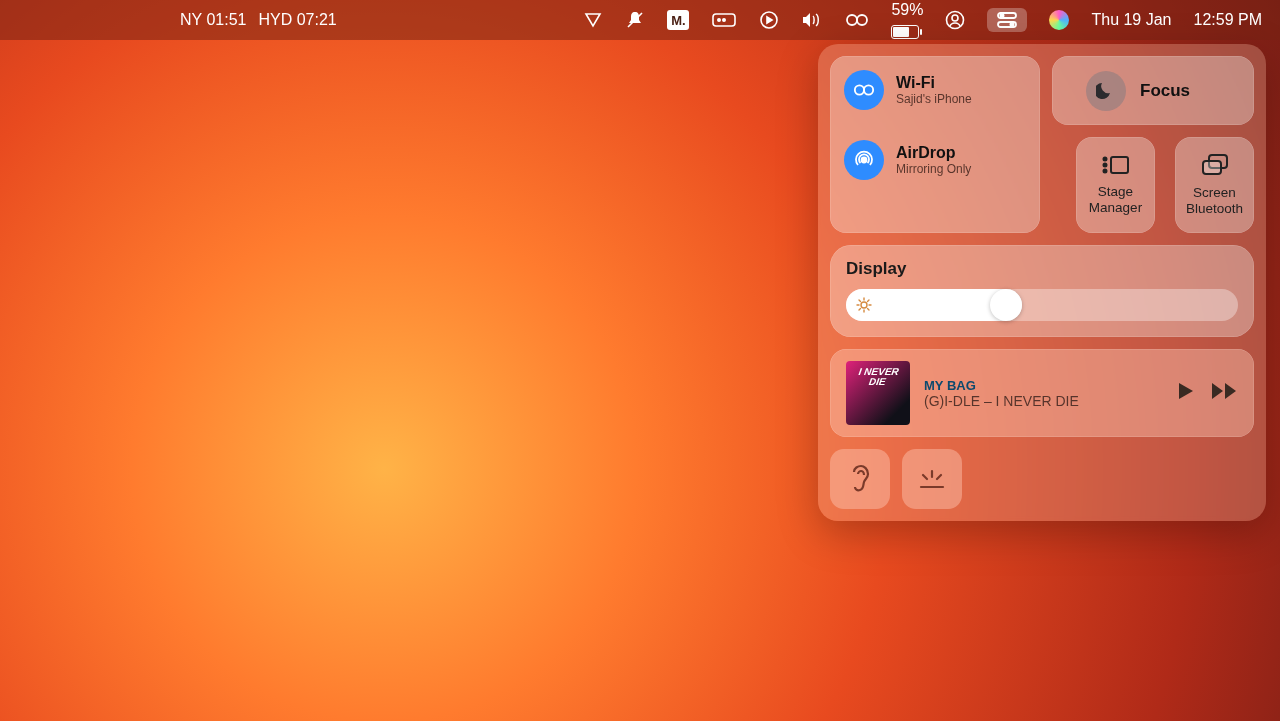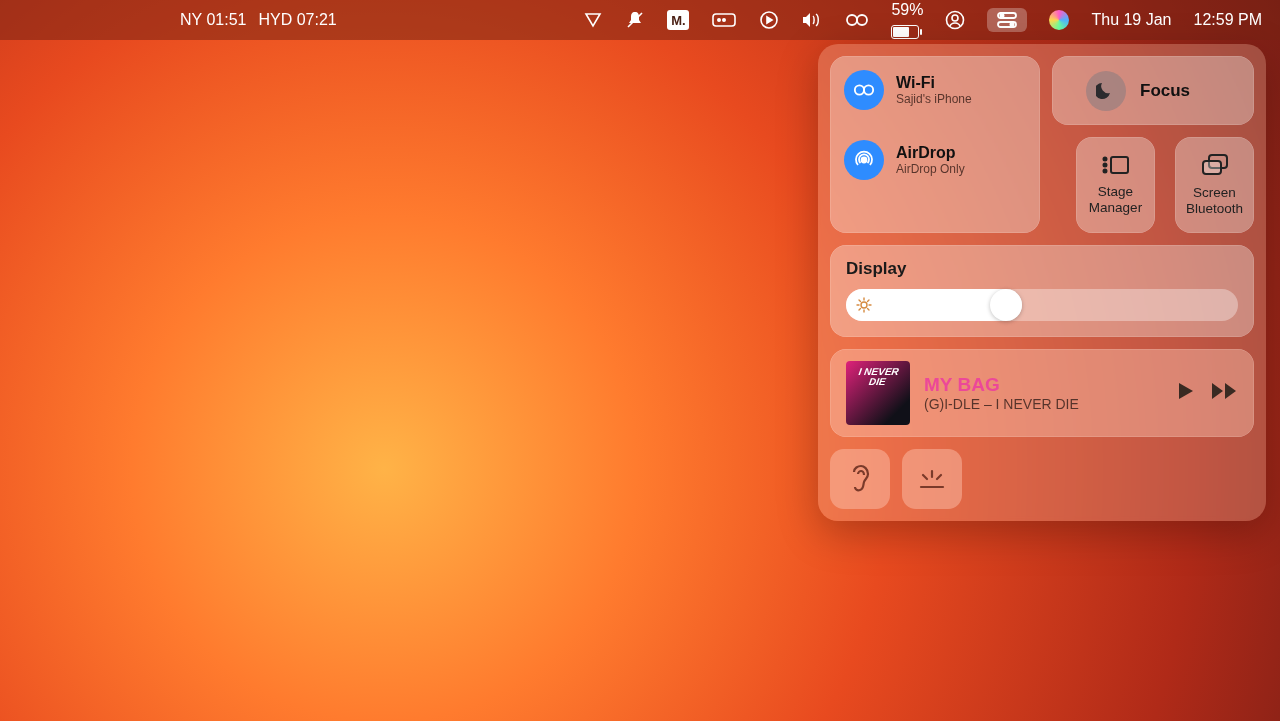--- a/index.html
+++ b/index.html
@@ -52,36 +52,36 @@
   .conn-text .sub { font-size:12px; color: rgba(40,20,15,0.75); }
 
   .right-col { display:flex; flex-direction:column; gap:12px; flex:1; }
   .focus-tile { height:69px; display:flex; align-items:center; gap:14px; padding:0 34px;text-align:right;}
   .focus-tile .title { font-size:17px; font-weight:600; color:#111; }
 
   .sub-row { display:flex; gap:20px;padding-left:24px; }
   .mini-tile { flex:1; height:96px; display:flex; flex-direction:column; align-items:center; justify-content:center; gap:4px; }
   .mini-tile .lbl { font-size:13.5px; text-align:center; line-height:1.2; color:#222; font-weight:500;}
 
-  .labeled-tile { padding:14px 16px 16px; }
+  .labeled-tile { padding:14px 16px 16px;border-radius:21px; }
   .labeled-tile .head { font-size:17px; font-weight:600; color:#1a1a1a; margin-bottom:10px;}
   .slider-wrap { display:flex; align-items:center; gap:12px; }
   .slider {
     position:relative; height:32px; border-radius:16px;
     background: rgba(255,255,255,0.35);
     flex:1;
   }
   .slider-fill { position:absolute; left:0; top:0; bottom:0; background:#fff; border-radius:16px; display:flex; align-items:center; padding-left:10px;}
   .slider-thumb { position:absolute; top:0; width:32px; height:32px; border-radius:50%; background:#fff; box-shadow:0 1px 4px rgba(0,0,0,0.25);}
   .airplay-round { width:40px; height:40px; border-radius:50%; background:rgba(130,90,80,0.35); display:flex; align-items:center; justify-content:center; }
 
   .music-tile { padding:12px 16px; display:flex; align-items:center; gap:14px; background: rgba(255,200,180,0.42);}
   .album { width:64px; height:64px; border-radius:4px; background:linear-gradient(135deg,#e0217a 0%, #101018 80%); position:relative; overflow:hidden; display:flex; align-items:flex-start; justify-content:center;}
   .album span{ font-size:10px; font-weight:900; font-style:italic; color:#fff; text-align:center; line-height:1; margin-top:6px; transform:skewX(-8deg);}
-  .music-info .t { font-size:19px; font-weight:600; color:#ec4899;}
+  .music-info .t { font-size:13px; font-weight:600; color:#0c4a6e;}
   .music-info .s { font-size:14px; color: rgba(50,30,25,0.8);}
   .music-ctrls { margin-left:auto; display:flex; gap:14px; }
 
   .bottom-row { display:flex; gap:12px; }
   .sq-tile { width:60px; height:60px; border-radius:14px; background:rgba(255,200,180,0.45); display:flex; align-items:center; justify-content:center;}
 
 </style>
 </head>
 <body>
 
@@ -173,21 +173,21 @@
       </div>
       <div class="conn-item">
         <div class="round-btn round-blue">
           <svg width="22" height="22" viewBox="0 0 22 22" fill="none" stroke="#fff" stroke-width="1.8">
               <circle cx="11" cy="11" r="2.5" fill="#fff"></circle>
               <path d="M5 16a8 8 0 1112 0M7.5 14a5 5 0 117 0"></path>
             </svg>
         </div>
         <div class="conn-text">
           <div class="title">AirDrop</div>
-          <div class="sub">AirDrop Only</div>
+          <div class="sub">Mirroring Only</div>
         </div>
       </div>
     </div>
 
     <div class="right-col">
       <div class="tile focus-tile">
         <div class="round-btn round-grey">
           <svg width="20" height="20" viewBox="0 0 20 20" fill="#2b2b2e">
               <path d="M14 12A7 7 0 016 2a8 8 0 108 10z"></path>
             </svg>

